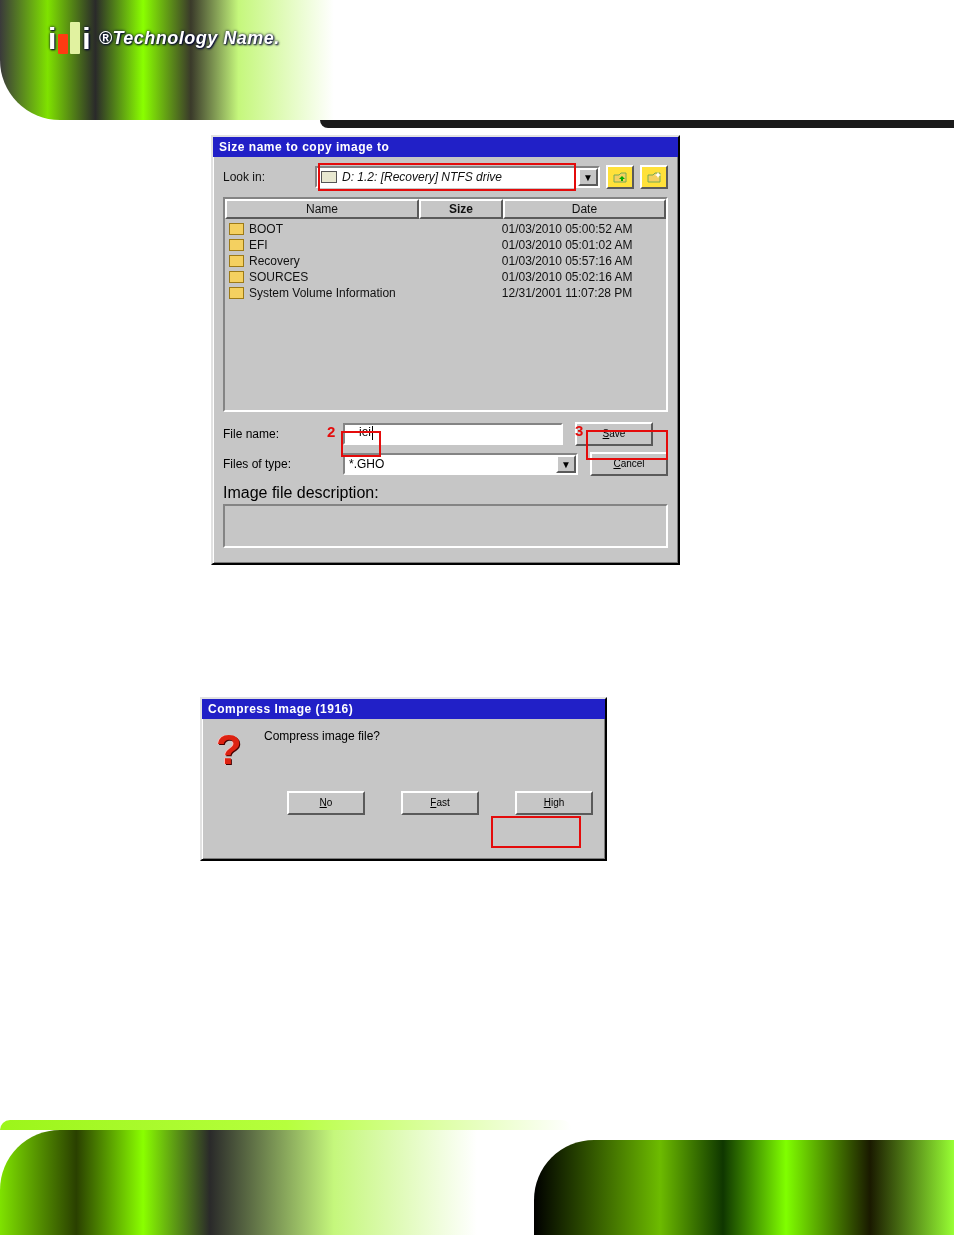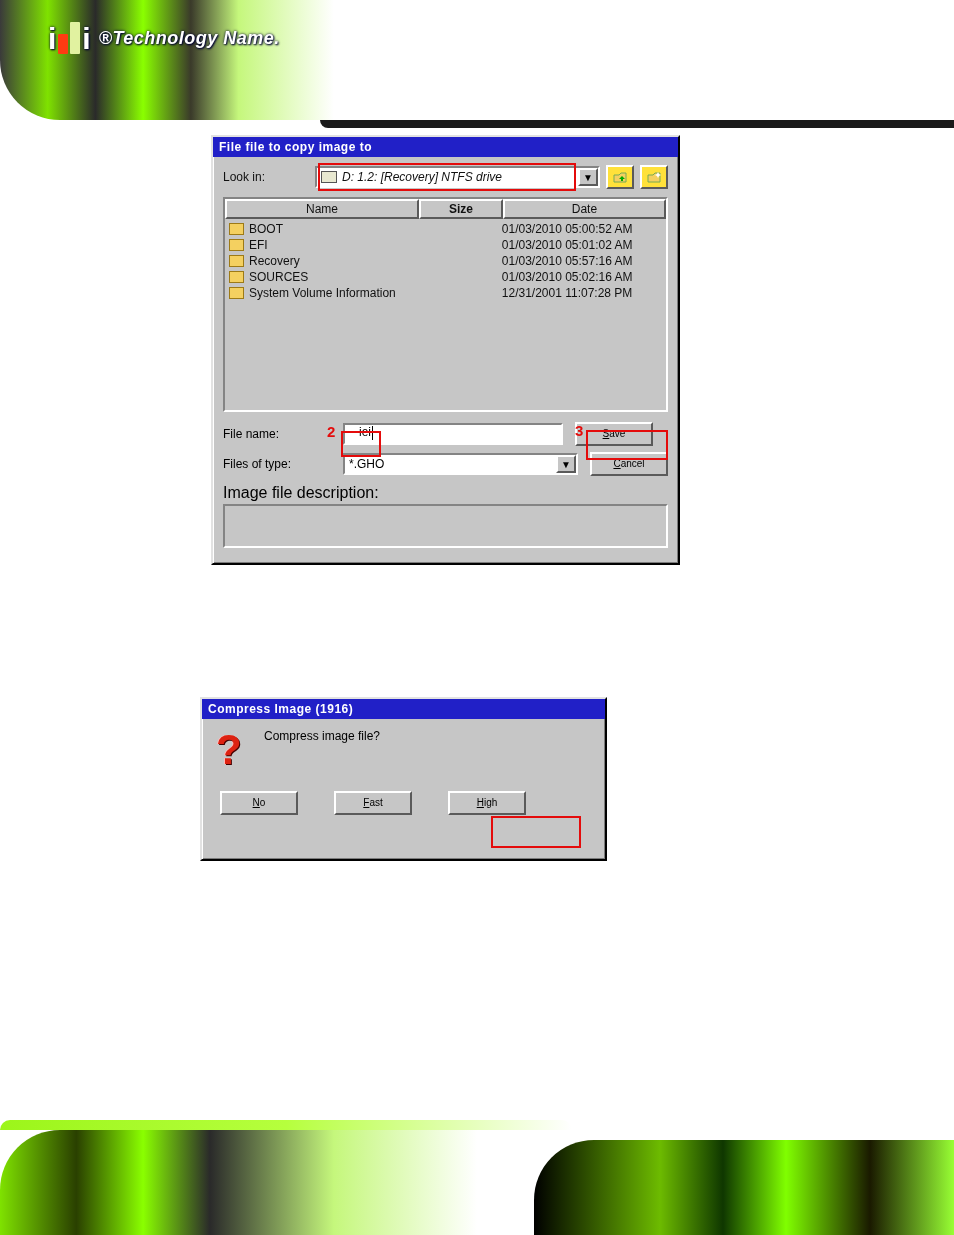--- a/index.html
+++ b/index.html
@@ -161,21 +161,21 @@
   }
 
   
   .dlg2{top:697px; left:200px; width:407px; height:164px; z-index:3;}
   .dlg2 .body{padding:10px 14px; font-size:12px; display:flex; align-items:flex-start;}
   .qmark{
     width:34px; height:38px; margin-right:14px; position:relative;
     color:#d21; font-size:42px; font-weight:900; line-height:1;
     text-shadow:1px 1px 0 #400, -1px 0 0 #fbb;
   }
-  .dlg2 .btn-row{display:flex; justify-content:flex-start; gap:36px; padding:14px 18px 0;}
+  .dlg2 .btn-row{display:flex; justify-content:flex-end; gap:36px; padding:14px 12px 0;}
   .dlg2 .bf-btn{margin:0;}
   .rb-high{top:816px; left:491px; width:90px; height:32px; z-index:5;}
 
   
   .caret{display:inline-block; width:1px; height:14px; background:#000; vertical-align:middle; margin-left:1px;}
 </style>
 </head>
 <body>
 
 <div class="banner-top"></div>
@@ -186,21 +186,21 @@
     <span class="logo-bar g1"></span>
     <span class="i">i</span>
   </span>
   <span class="logo-text">®Technology Name.</span>
 </div>
 <div class="banner-bottom">
   <div class="accent"></div>
 </div>
 
 <div class="win-dialog dlg1">
-  <div class="titlebar">File file to copy image to</div>
+  <div class="titlebar">Size name to copy image to</div>
 
   <div class="row">
     <label>Look in:</label>
     <div class="lookin-wrap">
       <span class="annot n1">1</span>
       <div class="combo lookin-combo">
         <span class="drive-icon"></span>
         <span>D: 1.2: [Recovery] NTFS drive</span>
         <span class="arrow-btn"></span>
       </div>

